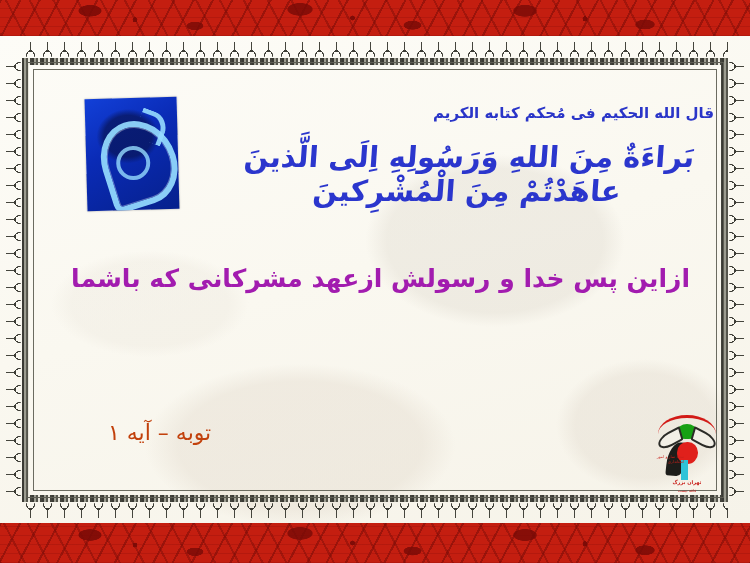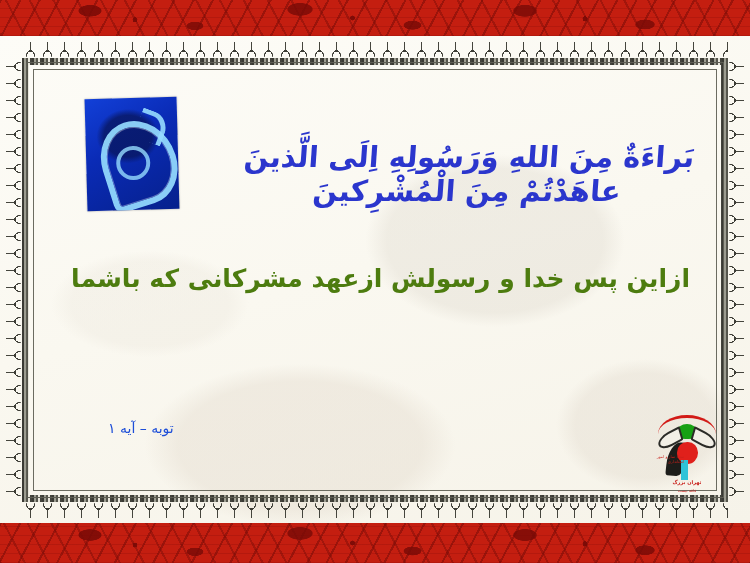--- a/index.html
+++ b/index.html
@@ -187,36 +187,36 @@
     font-weight: 700;
     letter-spacing: -1px;
     font-family: "DejaVu Sans", "Liberation Sans", sans-serif;
     transform: skewX(-4deg);
   }
 
   
   .persian {
     position: absolute;
     direction: rtl;
-    color: #4d7c0f;
+    color: #a21caf;
     font-weight: 700;
     font-size: 25px;
     font-family: "DejaVu Sans", "Liberation Sans", sans-serif;
     white-space: nowrap;
   }
   .persian.line1 { right: 60px; top: 264px; }
   .persian.line2 { right: 105px; top: 344px; }
 
   .citation {
     position: absolute;
     left: 108px;
     top: 420px;
     direction: rtl;
-    color: #1d4ed8;
-    font-size: 14px;
+    color: #c2410c;
+    font-size: 22px;
     font-family: "DejaVu Sans", "Liberation Sans", sans-serif;
   }
 
   
   .logo {
     position: absolute;
     left: 656px;
     top: 412px;
     width: 62px;
     height: 84px;
@@ -296,20 +296,21 @@
     <div class="spikes-side left"></div>
     <div class="spikes-side right"></div>
   </div>
 
   <div class="art-tile">
     <div class="swirl"></div>
     <div class="swirl-inner"></div>
     <div class="swirl-tail"></div>
   </div>
 
+  <div class="arabic-intro">قال الله الحکیم فی مُحکم کتابه الکریم</div>
 
   <div class="arabic-verse">بَراءَةٌ مِنَ اللهِ وَرَسُولِهِ اِلَى الَّذینَ عاهَدْتُمْ مِنَ الْمُشْرِکینَ</div>
 
   <div class="persian line1">ازاین پس خدا و رسولش ازعهد مشرکانی که باشما</div>
 
 
   <div class="citation">توبه – آیه ۱</div>
 
   <div class="logo">
     <div class="arc-text"></div>

